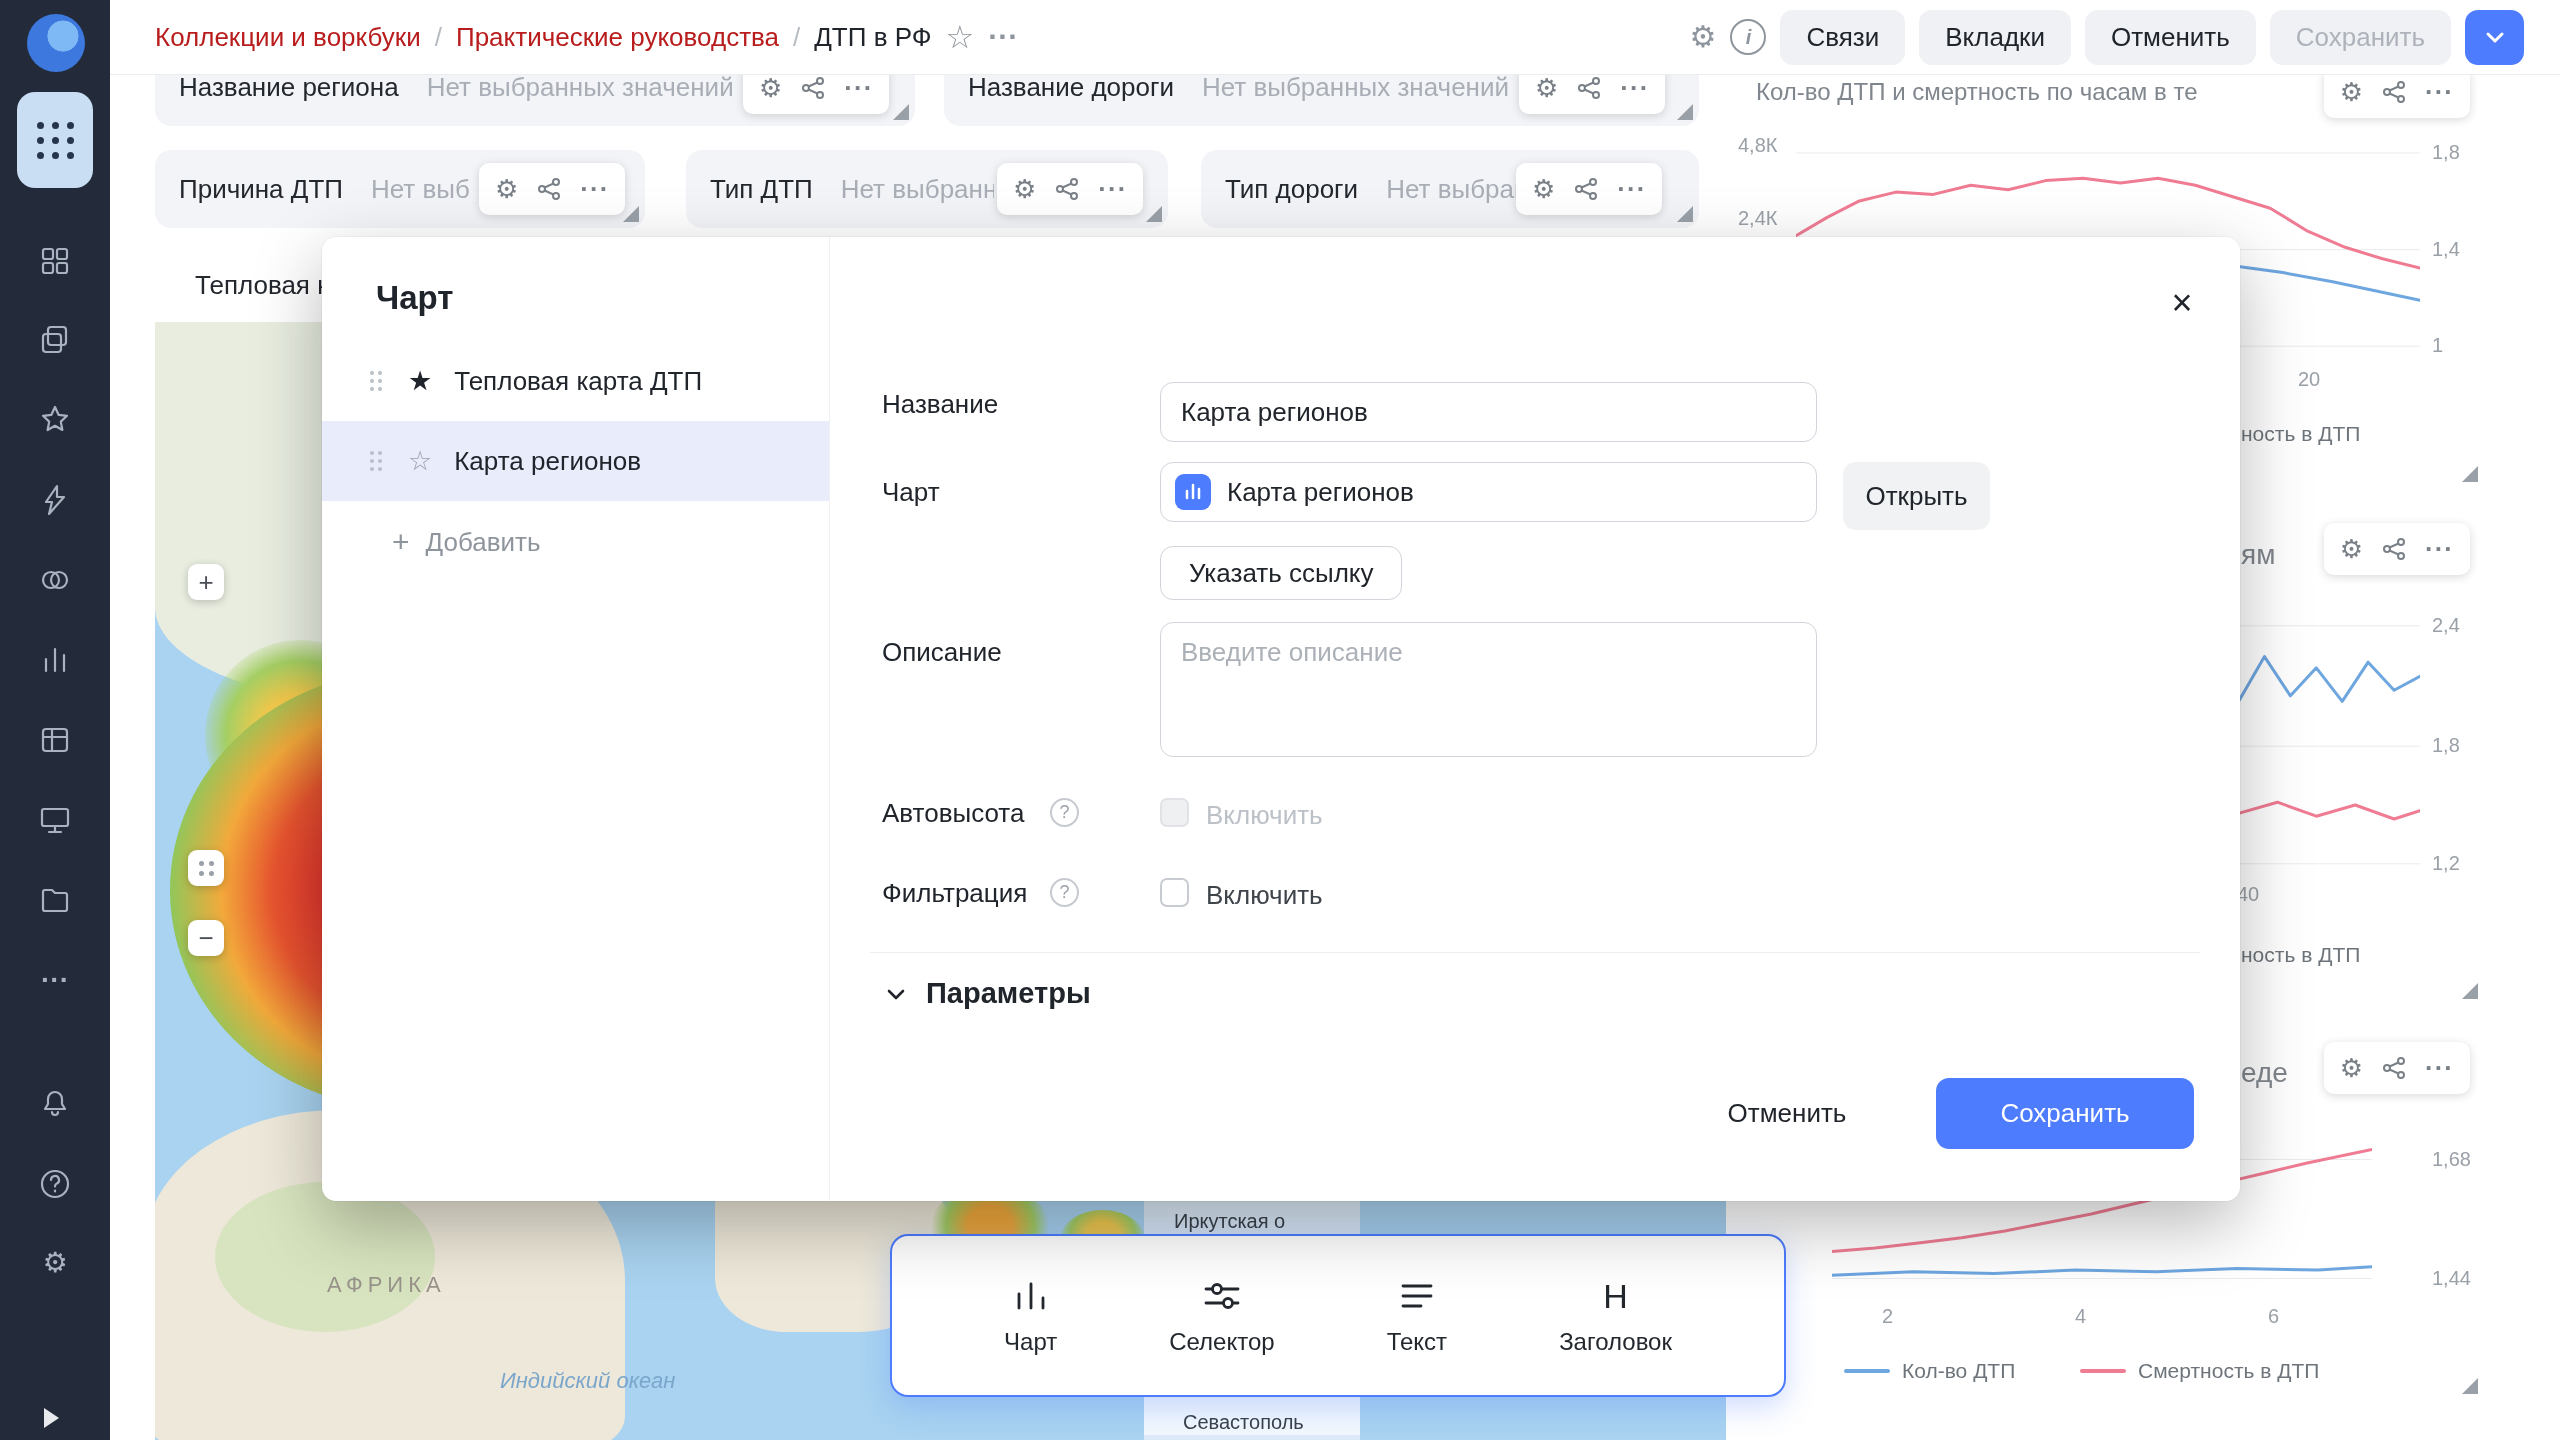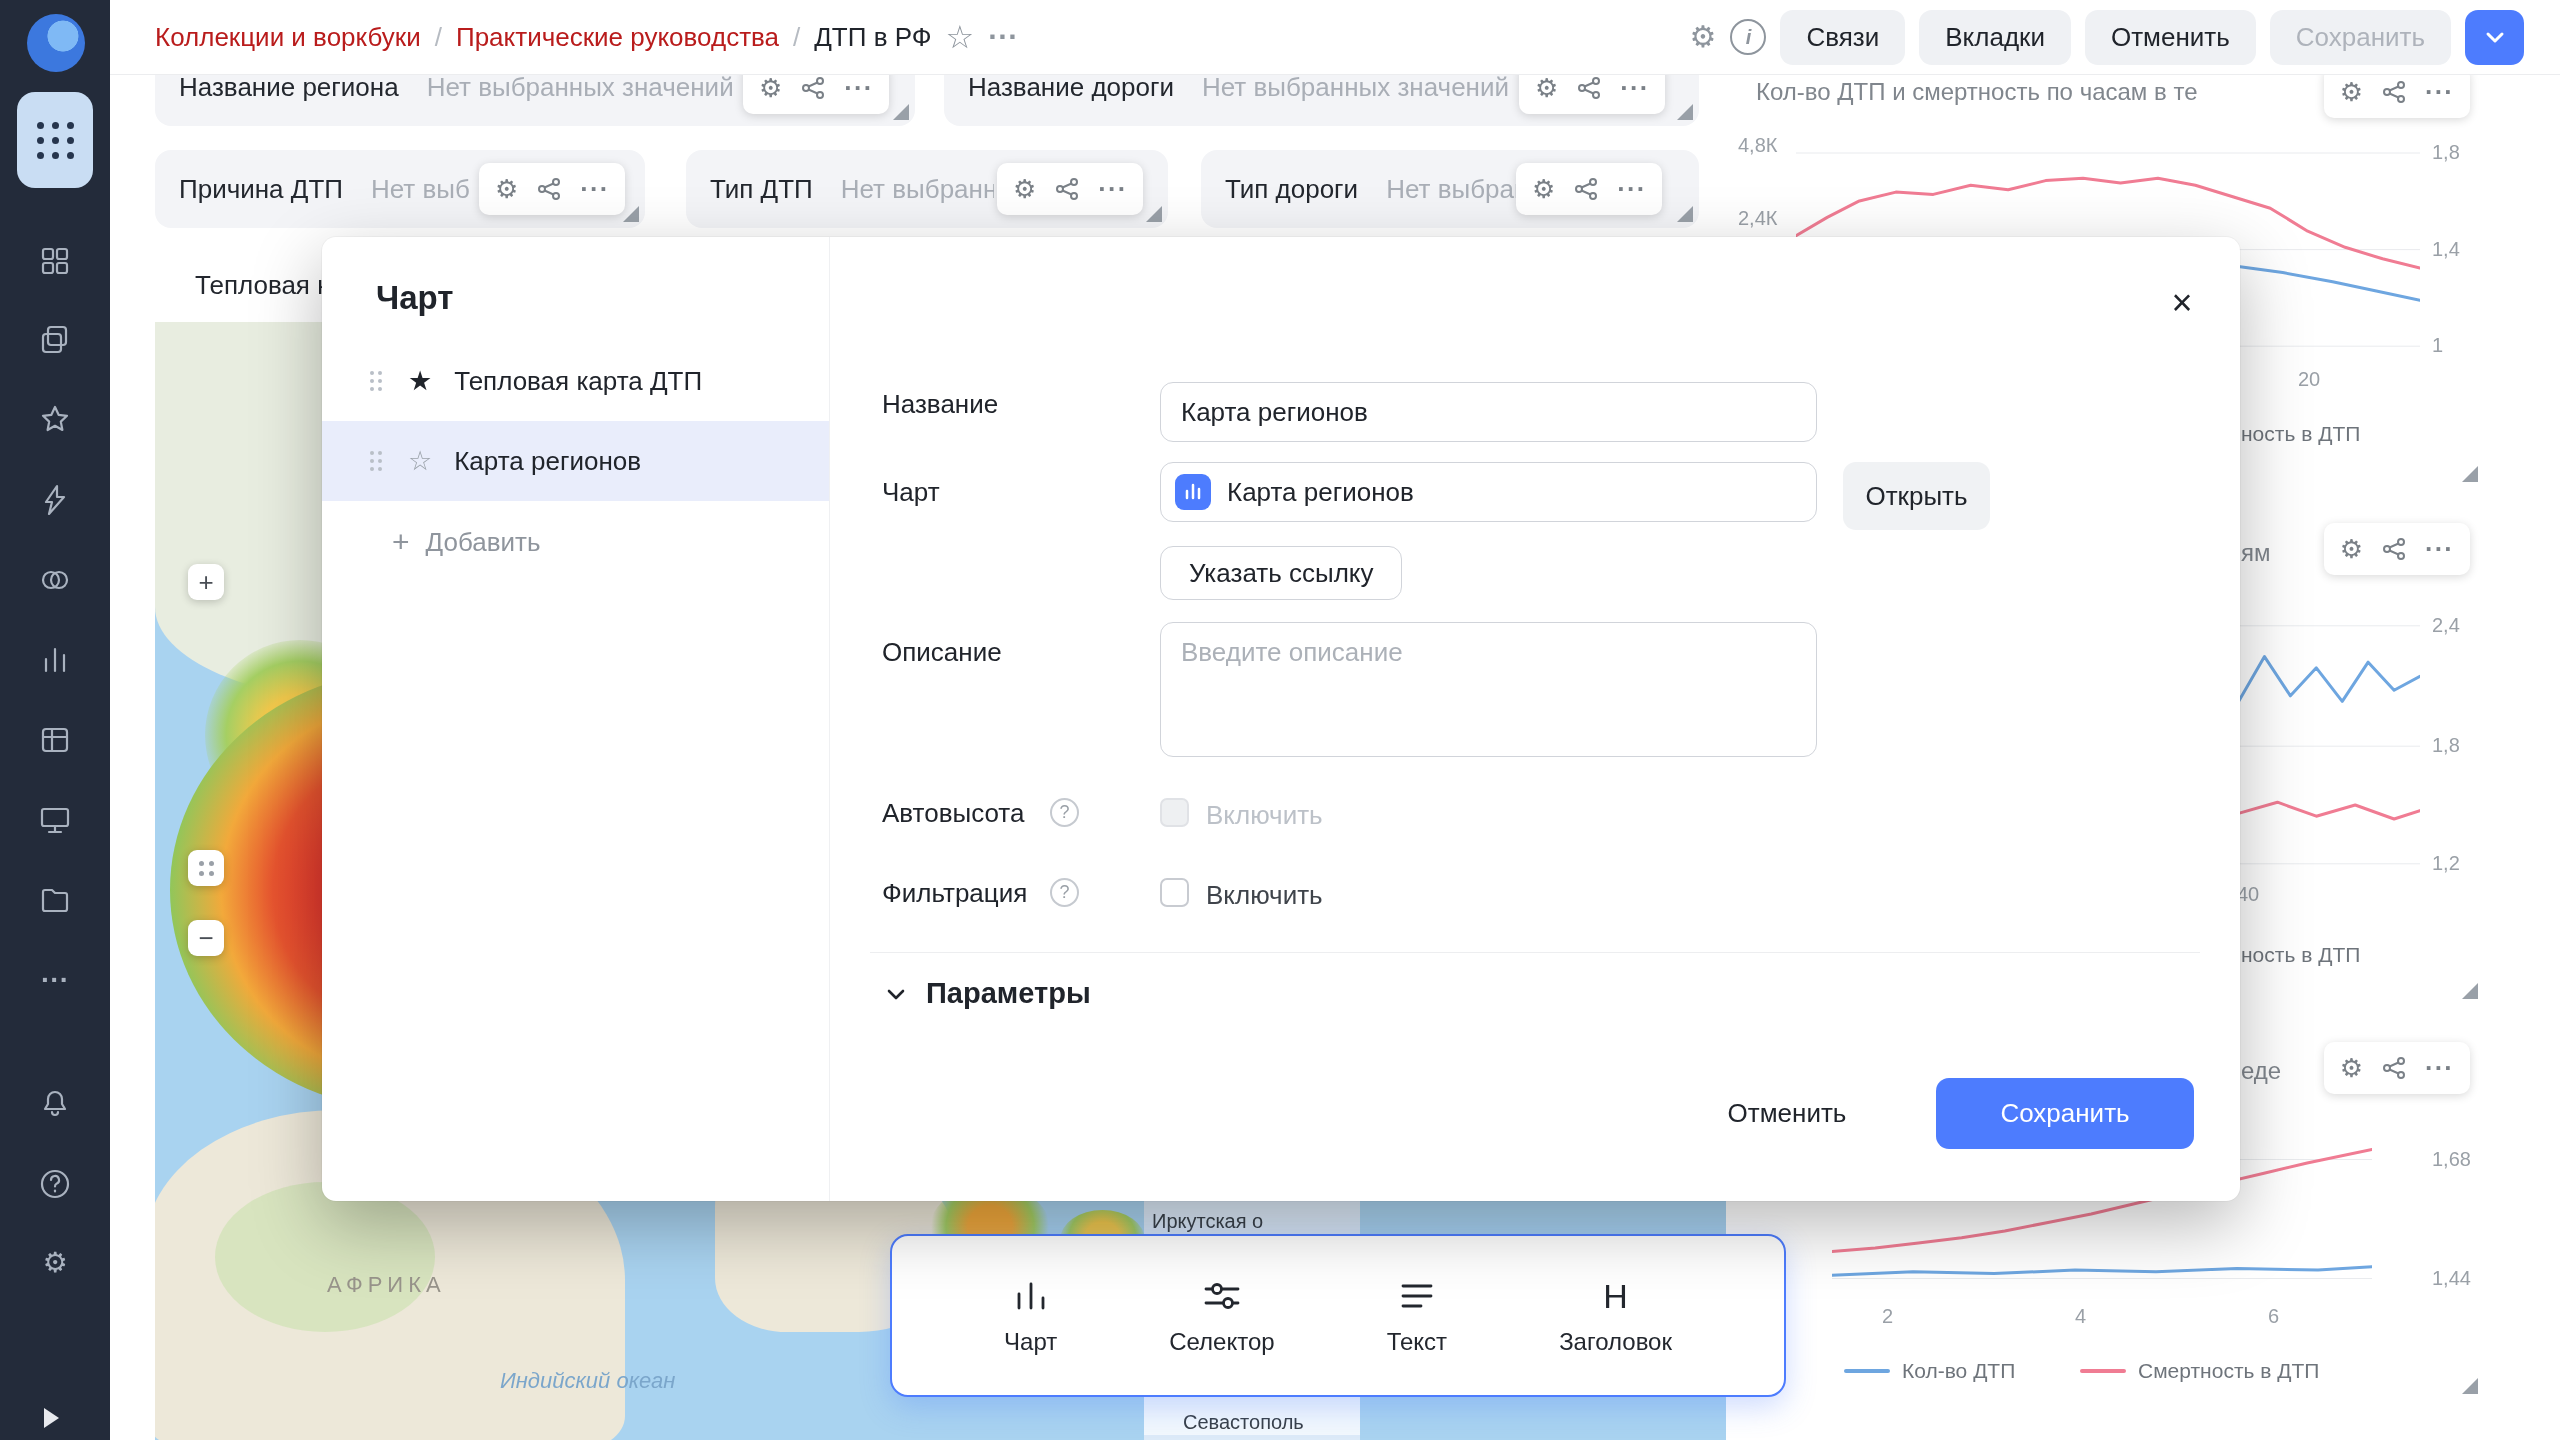--- a/index.html
+++ b/index.html
@@ -51,21 +51,21 @@
   .mapctl{position:absolute;width:36px;height:36px;background:#fff;border-radius:9px;box-shadow:0 2px 8px rgba(0,0,0,.2);z-index:4;display:flex;align-items:center;justify-content:center;font-size:26px;color:#494E55;}
   .dots4{display:grid;grid-template-columns:repeat(2,5px);grid-gap:5px;}
   .dots4 i{width:5px;height:5px;border-radius:50%;background:#9AA0A8;}
   .maptable{position:absolute;left:1144px;top:1201px;width:216px;height:239px;z-index:2;
     background:repeating-linear-gradient(#DCEAF8 0 39px,#F2F8FD 39px 78px);}
   .mt-label{position:absolute;font-size:20px;color:#394048;white-space:nowrap;}
 
   
   .chart-card{position:absolute;background:#fff;z-index:3;}
   .c-title{position:absolute;left:24px;top:18px;font-size:24px;color:#80868D;white-space:nowrap;overflow:hidden;max-width:490px;}
-  .c-frag{position:absolute;font-size:24px;color:#80868D;white-space:nowrap;}
+  .c-frag{position:absolute;font-size:28px;color:#80868D;white-space:nowrap;}
   .axlbl{position:absolute;font-size:20px;color:#9AA0A7;}
   .xtick{position:absolute;font-size:20px;color:#9AA0A7;}
   .legend-frag{position:absolute;font-size:21px;color:#6E747B;white-space:nowrap;}
   .legend-row{position:absolute;display:flex;align-items:center;gap:12px;font-size:21px;color:#6E747B;}
   .leg-line{width:46px;height:4px;border-radius:2px;}
   .plot{position:absolute;}
   .plot svg{width:100%;height:100%;display:block;}
 
   
   .toolbar{position:absolute;left:890px;top:1234px;width:896px;height:163px;background:#fff;border:2px solid #4D7CFE;border-radius:18px;
@@ -138,21 +138,21 @@
         <i></i>
         <i></i>
         <i></i>
       </span>
   </div>
   <div class="mapctl" style="left:188px;top:920px;">
       <span>−</span>
     </div>
 
   <div class="maptable">
-    <div class="mt-label" style="left:8px;top:9px;">Иркутская о</div>
+    <div class="mt-label" style="left:30px;top:9px;">Иркутская о</div>
     <div class="mt-label" style="left:39px;top:210px;">Севастополь</div>
   </div>
 
   <div class="fwidget" style="left:155px;top:48px;width:760px;height:78px;">
     <span class="fw-label">Название региона</span>
     <span class="fw-ph">Нет выбранных значений</span>
     <div class="corner"></div>
   </div>
   <div class="chip" style="left:743px;top:62px;">
     <span class="gear">⚙</span>

